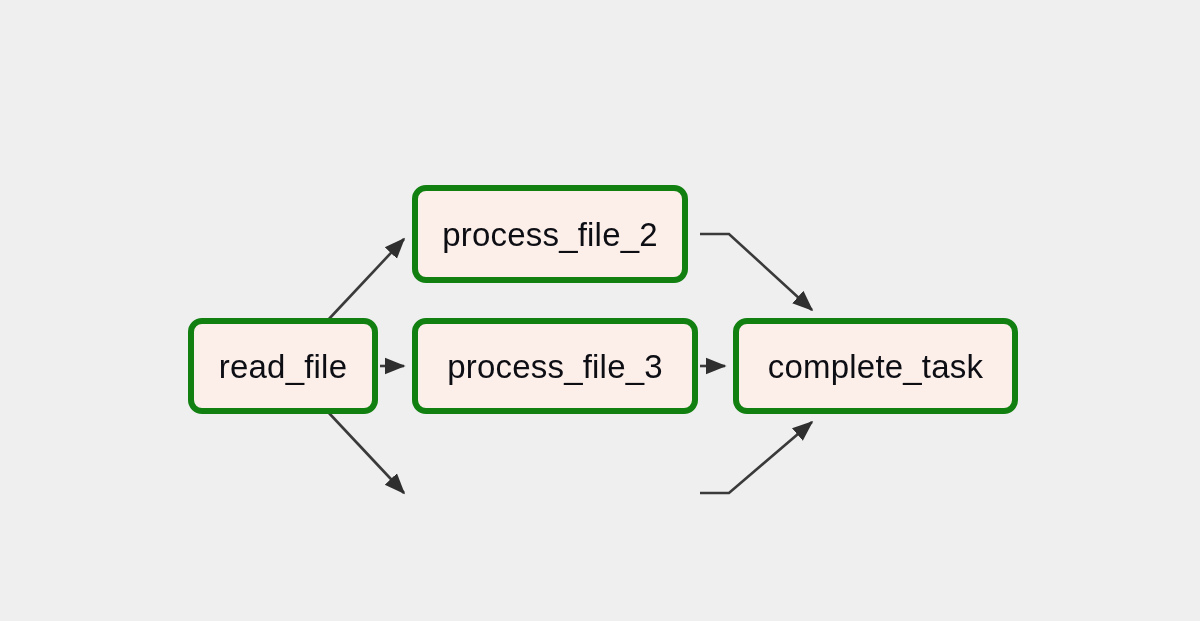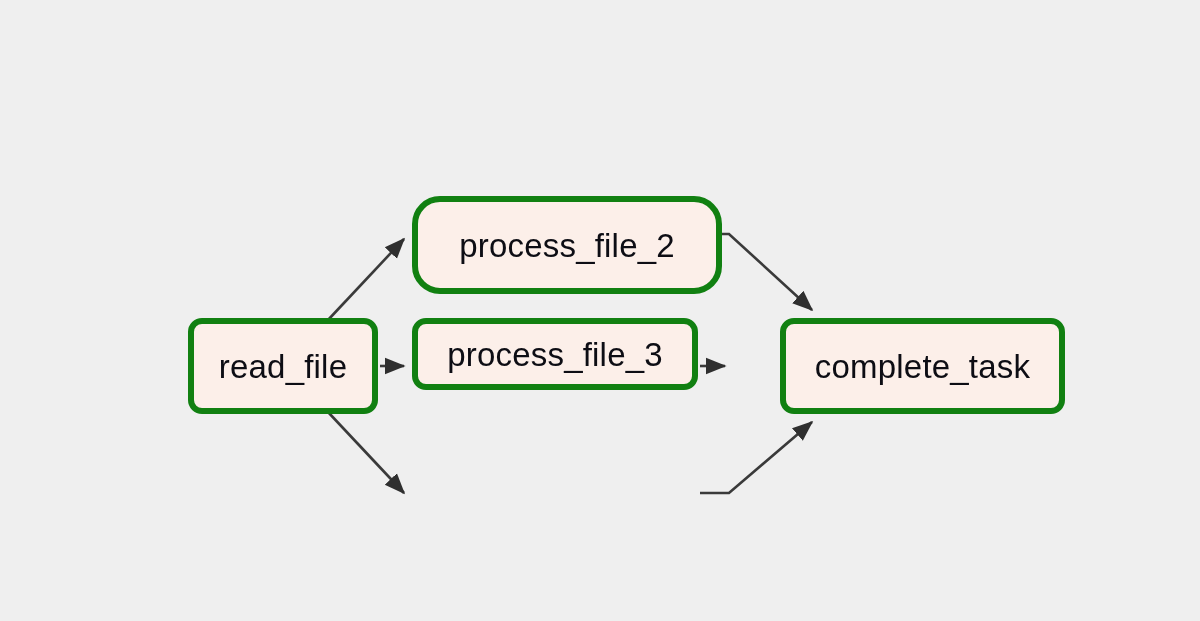--- a/index.html
+++ b/index.html
@@ -42,24 +42,24 @@
     font-family: "Liberation Sans", sans-serif;
     font-size: 33px;
     font-weight: 400;
     color: #0d0d14;
     letter-spacing: 0.2px;
     line-height: 1;
     white-space: nowrap;
     user-select: none;
   }
   #node-read-file      { left: 188px; top: 318px; width: 190px; height: 96px; }
-  #node-process-file-2 { left: 412px; top: 196px; width: 310px; height: 98px; border-radius: 28px; }
-  #node-process-file-3 { left: 412px; top: 318px; width: 286px; height: 72px; }
+  #node-process-file-2 { left: 412px; top: 185px; width: 276px; height: 98px; }
+  #node-process-file-3 { left: 412px; top: 318px; width: 286px; height: 96px; }
   #node-process-file-1 { left: 412px; top: 445px; width: 286px; height: 96px; }
-  #node-complete-task  { left: 733px; top: 318px; width: 285px; height: 96px; margin-left: 47px; }
+  #node-complete-task  { left: 733px; top: 318px; width: 285px; height: 96px; }
 </style>
 </head>
 <body>
 
 <div id="diagram-canvas">
 
   <svg id="graph-svg" viewBox="0 0 1200 621" xmlns="http://www.w3.org/2000/svg">
     <defs>
       <marker id="arrowhead" markerWidth="9" markerHeight="9" refX="7.4" refY="3.6" orient="auto" markerUnits="strokeWidth">
         <path d="M0,0.4 L8,3.6 L0,6.8 z" fill="#2f2f2f"></path>

